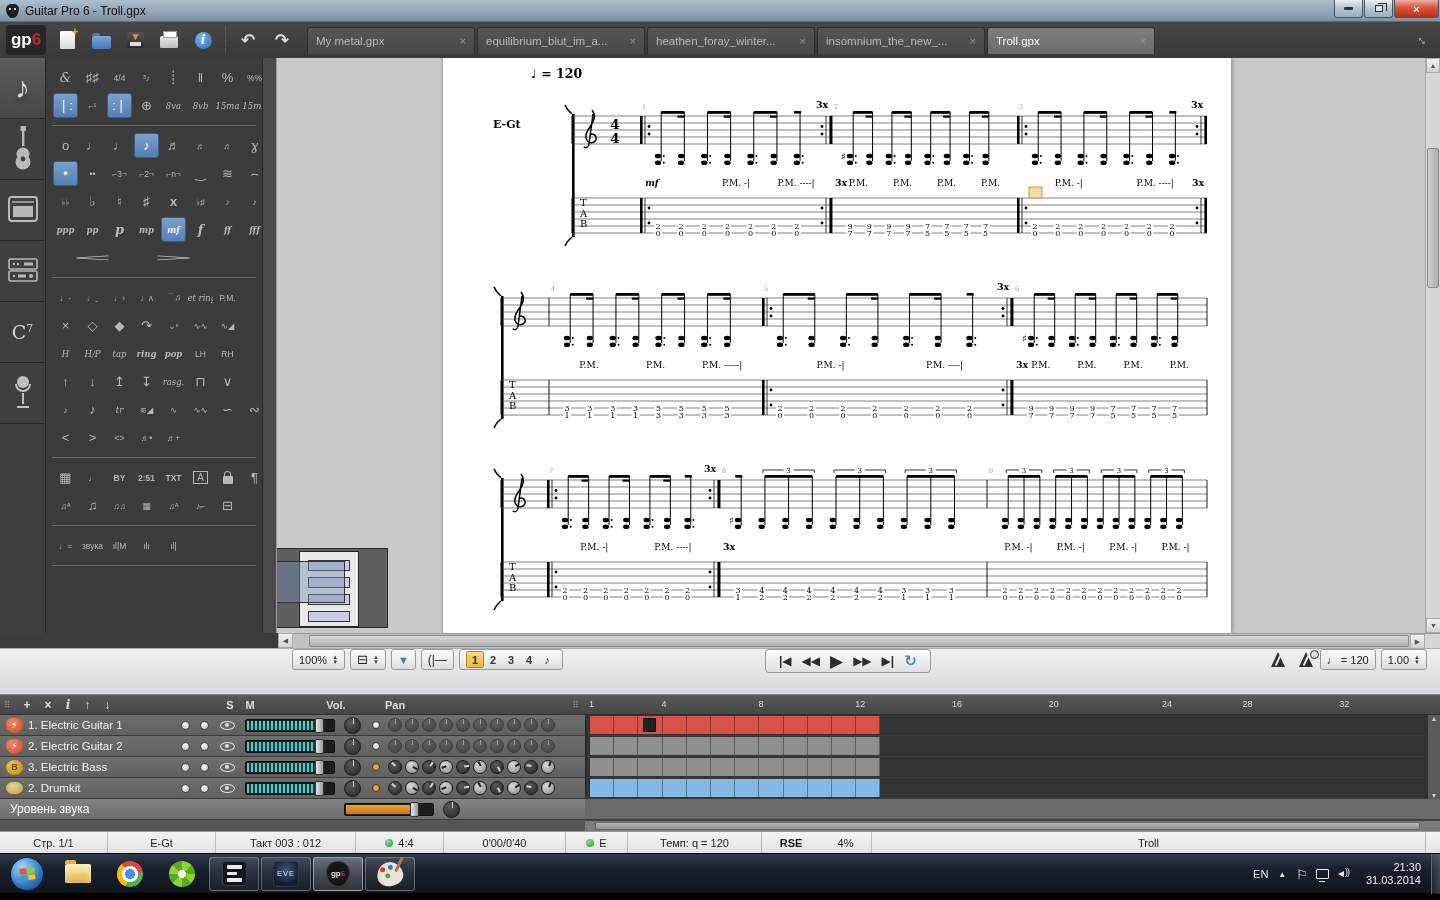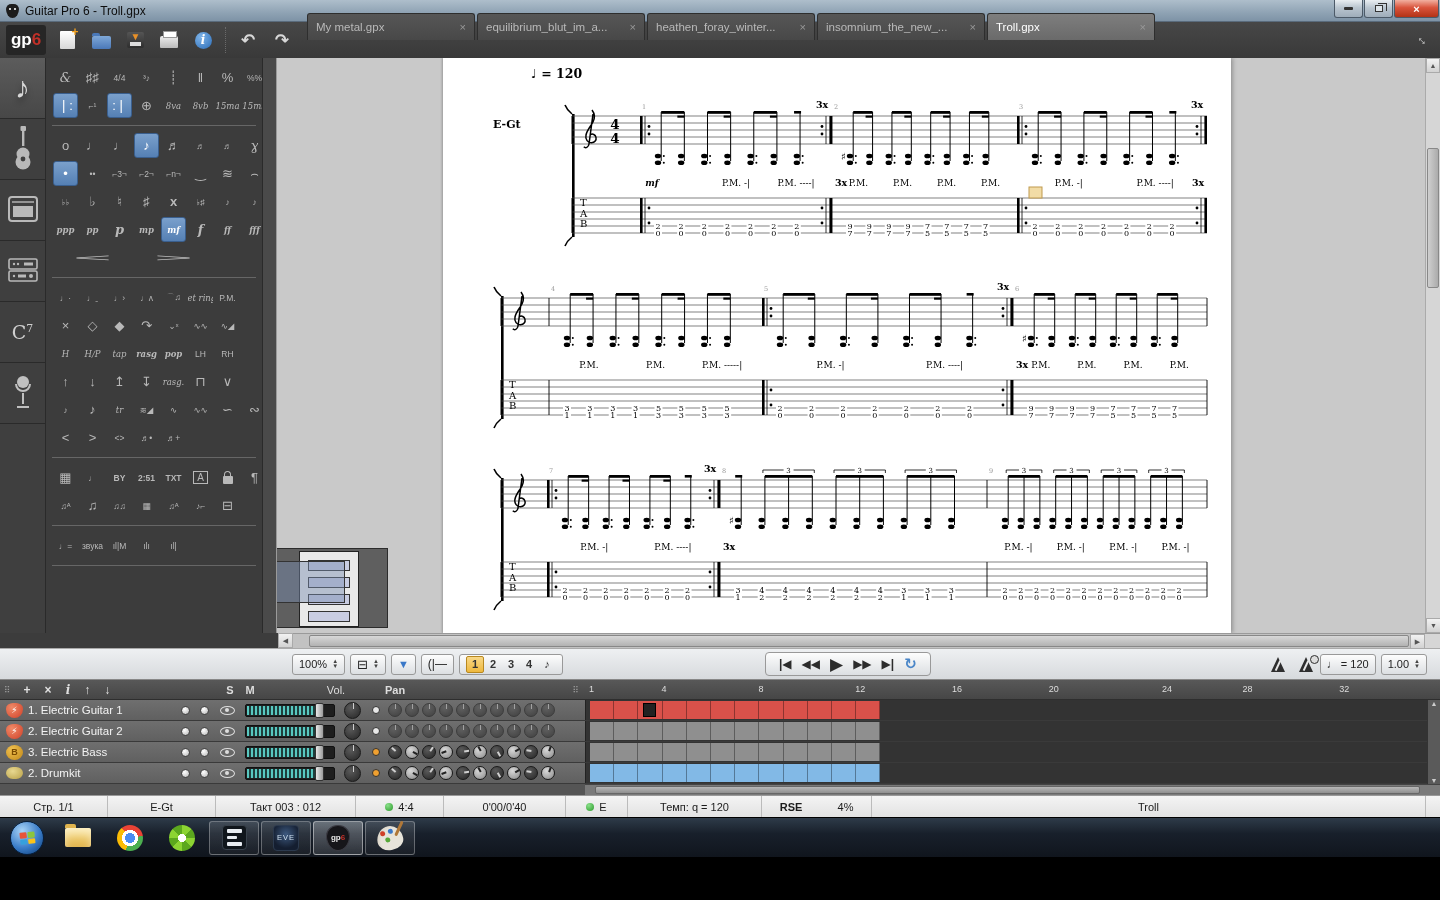--- a/index.html
+++ b/index.html
@@ -32,21 +32,21 @@
   .i-folder{width:19px;height:13px;background:linear-gradient(#7fa8d8,#4a78b8);border-radius:2px;position:relative;margin-top:4px}
   .i-folder:before{content:"";position:absolute;top:-3px;left:0;width:8px;height:3px;background:#4a78b8;border-radius:2px 2px 0 0}
   .i-save{width:17px;height:16px;background:linear-gradient(#555,#2e2e2e);border-radius:2px;position:relative}
   .i-save:before{content:"▼";position:absolute;left:4px;top:-1px;color:#e89028;font-size:10px}
   .i-save:after{content:"";position:absolute;bottom:2px;left:3px;width:11px;height:4px;background:#ddd}
   .i-print{width:18px;height:12px;background:linear-gradient(#eee,#bbb);border-radius:2px 2px 1px 1px;position:relative;margin-top:4px}
   .i-print:before{content:"";position:absolute;top:-5px;left:3px;width:12px;height:5px;background:#fff;border:1px solid #999}
   .i-info{width:17px;height:17px;border-radius:50%;background:radial-gradient(circle at 35% 30%,#7fb4e8,#2a6cb8);color:#fff;font-family:"DejaVu Serif",serif;font-style:italic;font-weight:bold;font-size:12px;display:flex;align-items:center;justify-content:center}
   .tb-sep{width:1px;height:26px;border-left:1px dotted #6a6a6a;margin:0 5px}
   .arrowglyph{color:#d8d8d8;font-size:17px;font-weight:bold}
-  #tabs{display:flex;align-items:flex-start;height:54px;margin-left:8px;flex:1;overflow:hidden}
+  #tabs{display:flex;align-items:center;height:54px;margin-left:8px;flex:1;overflow:hidden}
   .tab{height:27px;min-width:168px;max-width:185px;background:linear-gradient(#565656,#484848);border:1px solid #2e2e2e;border-bottom:none;border-radius:3px 3px 0 0;margin-right:2px;display:flex;align-items:center;justify-content:space-between;padding:0 8px;color:#b9b9b9;font-size:11.5px;white-space:nowrap}
   .tab.active{background:linear-gradient(#7e7e7e,#6a6a6a);color:#fff}
   .tab .x{color:#999;font-size:11px;margin-left:8px}
   .expand-ico{position:absolute;right:10px;top:10px;color:#cfcfcf;font-size:13px;transform:rotate(45deg)}
 
   
   #main{height:575px;display:flex;background:#3c3c3c}
   #dock{width:46px;background:#3f3f3f;border-right:1px solid #2a2a2a;display:flex;flex-direction:column}
   .dock-item{height:61px;border-bottom:1px solid #2a2a2a;display:flex;align-items:center;justify-content:center;color:#b9b9b9}
   .dock-item.active{background:linear-gradient(#5c5c5c,#474747)}
@@ -89,21 +89,21 @@
   
   #hscrollrow{height:15px;display:flex;background:#3c3c3c}
   #hscrollrow .pal-fill{width:278px;background:#3c3c3c}
   #hscrollrow .track{flex:1;background:#c2c2c2;position:relative;border-top:1px solid #9a9a9a}
   #hscrollrow .hbtn{width:15px;height:15px;display:flex;align-items:center;justify-content:center;font-size:7px;color:#555;background:linear-gradient(#f2f2f2,#d2d2d2);border:1px solid #aaa}
   .hthumb{position:absolute;left:16px;top:1px;height:12px;width:1100px;background:linear-gradient(#d8d8d8,#b2b2b2);border:1px solid #888;border-radius:2px}
   #hscrollrow .hbtn.r{position:absolute;right:15px;top:0}
   #hscrollrow .corner{position:absolute;right:0;top:0;width:15px;height:15px;background:#d6d6d6}
 
   
-  #controlbar{height:32px;background:linear-gradient(#eef0f2,#d7dadd);border-top:1px solid #aaa;border-bottom:1px solid #888;display:flex;align-items:center;padding-left:292px;position:relative}
+  #controlbar{height:47px;background:linear-gradient(#eef0f2,#d7dadd);border-top:1px solid #aaa;border-bottom:1px solid #888;display:flex;align-items:flex-start;padding-left:292px;position:relative}
   .cbtn{height:21px;background:linear-gradient(#fdfdfd,#dcdfe2);border:1px solid #999;border-radius:3px;display:flex;align-items:center;padding:0 6px;margin-right:5px;font-size:11px;color:#222}
   .spin{display:flex;flex-direction:column;margin-left:5px;font-size:6px;color:#444;line-height:5px}
   .vgroup{display:flex;align-items:center}
   .pgbtn{width:18px;height:17px;display:flex;align-items:center;justify-content:center;font-weight:bold;font-size:11px;color:#333;border-radius:2px}
   .pgbtn.on{background:linear-gradient(#f8d888,#eeb83e);border:1px solid #b88820}
   .transport{position:absolute;left:765px;display:flex;align-items:center;background:linear-gradient(#fdfdfd,#dcdfe2);border:1px solid #999;border-radius:4px;height:24px;padding:0 8px}
   .tpb{font-size:12px;color:#2c2c2c;margin:0 5px;font-weight:bold}
   .tpb.play{font-size:17px}
   .tpb.loop{color:#4a86c8;font-size:15px}
   .rightctl{position:absolute;right:8px;display:flex;align-items:center}
@@ -533,21 +533,21 @@
           <div class="pcell sm it">
             <span>H</span>
           </div>
           <div class="pcell sm it">
             <span>H∕P</span>
           </div>
           <div class="pcell sm it">
             <span>tap</span>
           </div>
           <div class="pcell sm it bd">
-            <span>rasg</span>
+            <span>ring</span>
           </div>
           <div class="pcell sm it bd">
             <span>pop</span>
           </div>
           <div class="pcell sm">
             <span>LH</span>
           </div>
           <div class="pcell sm">
             <span>RH</span>
           </div>
@@ -1645,21 +1645,21 @@
         <span class="mh-grip">⠿</span>
         <span class="mh-tool">+</span>
         <span class="mh-tool">×</span>
         <span class="mh-tool it">i</span>
         <span class="mh-tool">↑</span>
         <span class="mh-tool">↓</span>
         <span style="flex:1"></span>
         <span style="width:20px;text-align:center;font-weight:bold">S</span>
         <span style="width:20px;text-align:center;font-weight:bold">M</span>
         <span style="width:27px"></span>
-        <span style="width:98px;text-align:center;font-weight:normal">Vol.</span>
+        <span style="width:98px;text-align:center;font-weight:bold">Vol.</span>
         <span style="width:60px;font-weight:bold">Pan</span>
         <span style="flex:1.2"></span>
         <span class="mh-grip">⠿</span>
       </div>
       <div id="ruler">
           <span style="left: 4px;">1</span>
           <span style="left: 76.6px;">4</span>
           <span style="left: 173.4px;">8</span>
           <span style="left: 270.2px;">12</span>
           <span style="left: 367px;">16</span>
@@ -1934,20 +1934,34 @@
               <div class="cell" style="background: rgb(130, 185, 230);"></div>
               <div class="cell" style="background: rgb(130, 185, 230);"></div>
             </div>
           </div>
         </div>
         <div class="tl-scroll">
           <span>▲</span>
           <span>▼</span>
         </div>
       </div>
+    <div id="master">
+      <div class="left">
+        <span class="lbl">Уровень звука</span>
+        <span style="width:110px"></span>
+        <div class="t-vol orange">
+            <div class="fill" style="width:76%"></div>
+            <div class="handle" style="left:74%"></div>
+          </div>
+        <div class="knob big">
+            <i></i>
+          </div>
+      </div>
+      <div class="right"></div>
+    </div>
     <div id="mixscroll">
       <div class="l"></div>
       <div class="tr">
           <div class="th"></div>
         </div>
     </div>
   </div>
 
   <div id="statusbar">
     <div class="seg" style="width:108px">Стр. 1/1</div>
@@ -2016,15 +2030,27 @@
           <span class="ai">
             <span class="ai-gp">gp<b>6</b></span>
           </span>
         </div>
         <div class="tapp running">
           <span class="ai">
             <span class="ai-paint"></span>
           </span>
         </div>
       </div>
+    <div id="tray">
+      <span class="lang">EN</span>
+      <span class="up">▲</span>
+      <span class="tr-flag">⚐</span>
+      <span class="tr-net"></span>
+      <span class="tr-spk"></span>
+      <div id="clock">
+        <div>21:30</div>
+        <div>31.03.2014</div>
+      </div>
+      <div id="showdesk"></div>
+    </div>
   </div>
 
 </div>
 
 </body></html>

